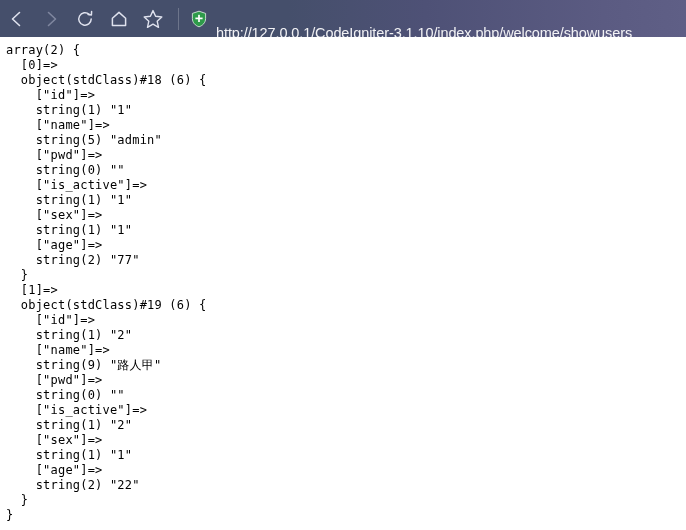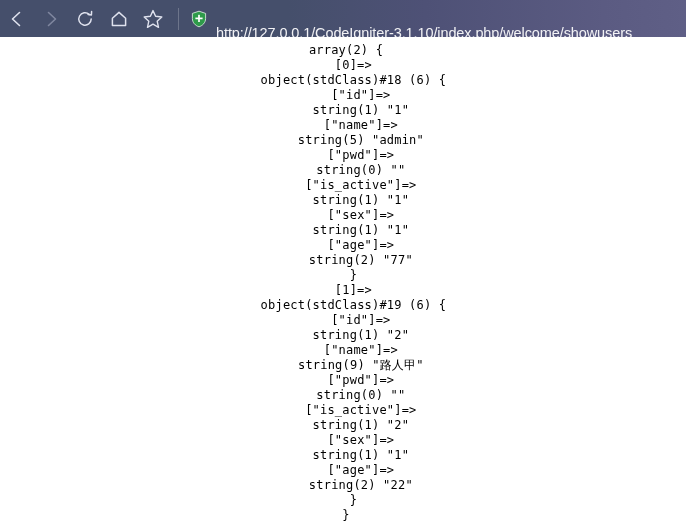--- a/index.html
+++ b/index.html
@@ -92,21 +92,20 @@
 
   #dump-output {
     margin: 0;
     padding: 0;
     color: #000000;
     font-family: "DejaVu Sans Mono", "Liberation Mono", monospace;
     font-size: 12px;
     line-height: 15px;
     white-space: pre;
     letter-spacing: 0.2px;
-    text-align: center;
   }
 </style>
 </head>
 <body>
 
 <div id="browser-toolbar">
 
   <div class="nav-btn" title="Back">
     <span>
       <svg width="20" height="20" viewBox="0 0 20 20" fill="none" stroke="#dfe2ee" stroke-width="1.6" stroke-linecap="round" stroke-linejoin="round">

